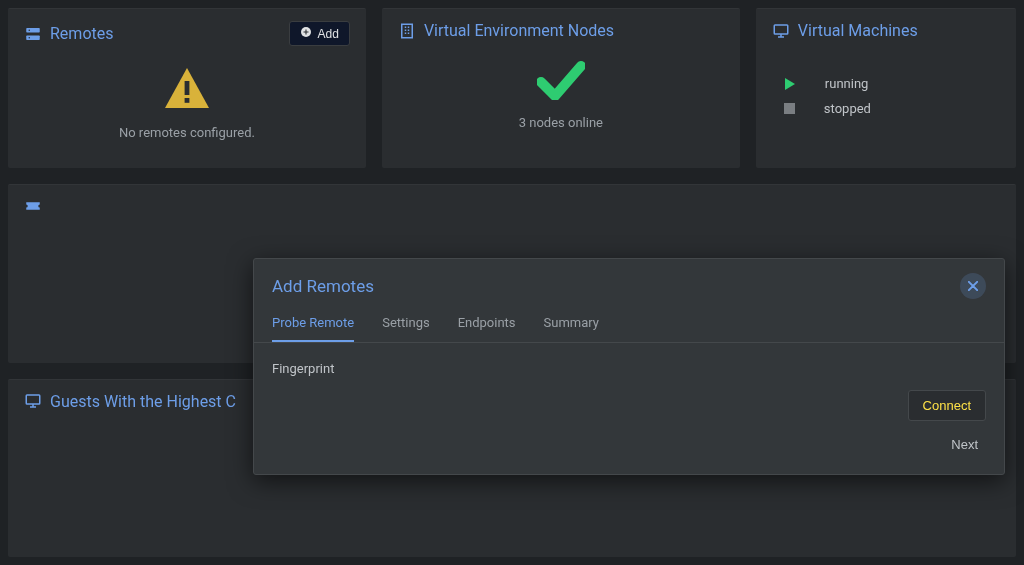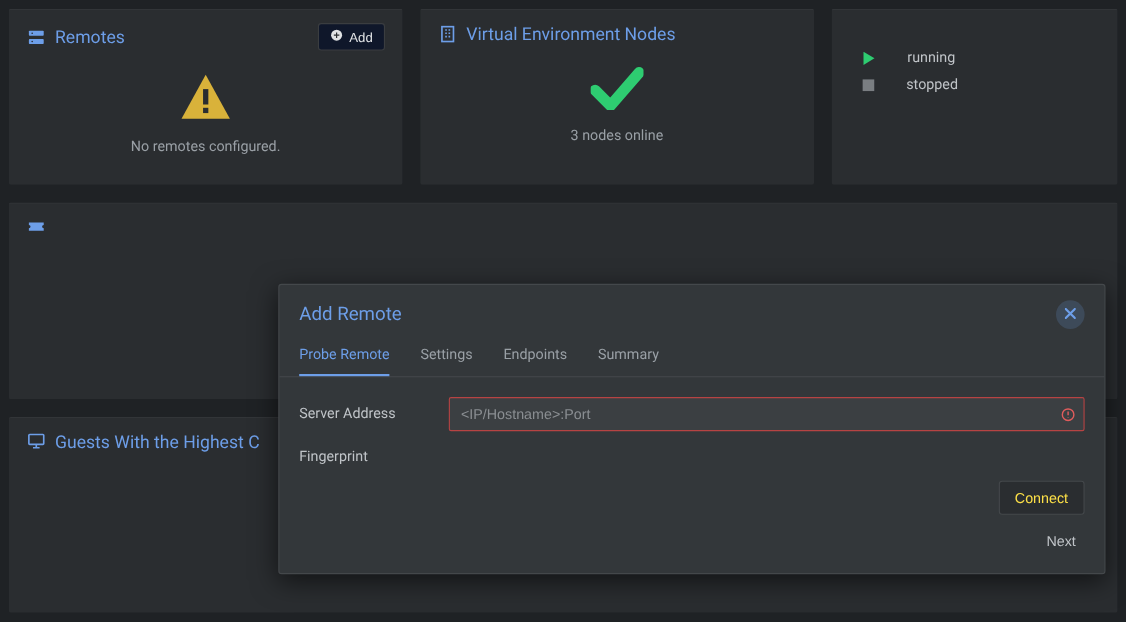--- a/index.html
+++ b/index.html
@@ -282,20 +282,31 @@
         <span class="check-icon">
           <svg viewBox="0 0 24 20">
               <path d="M2 11 L9 18 L22 3" fill="none" stroke="currentColor" stroke-width="5" stroke-linecap="round" stroke-linejoin="round"></path>
             </svg>
         </span>
         <span class="muted-text">3 nodes online</span>
       </div>
     </div>
 
     <div class="card" style="flex:0.7">
+      <div class="card-header">
+        <div class="card-title-wrap">
+          <span class="card-icon">
+            <svg viewBox="0 0 24 24" fill="none" stroke="currentColor" stroke-width="2">
+                <rect x="3" y="4" width="18" height="12" rx="1"></rect>
+                <path d="M8 20h8M12 16v4"></path>
+              </svg>
+          </span>
+          <span class="card-title">Virtual Machines</span>
+        </div>
+      </div>
       <div class="vm-list">
         <div class="vm-item">
           <span class="vm-play">
             <svg viewBox="0 0 12 12">
                 <path d="M1 0 L11 6 L1 12 Z" fill="currentColor"></path>
               </svg>
           </span>
           <span>running</span>
         </div>
         <div class="vm-item">
@@ -334,49 +345,37 @@
         </span>
         <span class="card-title">Guests With the Highest C</span>
       </div>
     </div>
   </div>
 
 </div>
 
 <div class="modal">
   <div class="modal-header">
-    <span class="modal-title">Add Remote</span>
+    <span class="modal-title">Add Remotes</span>
     <span class="modal-close">
       <span>
         <svg viewBox="0 0 12 12">
             <path d="M1 1 L11 11 M11 1 L1 11" stroke="currentColor" stroke-width="2.4" stroke-linecap="round"></path>
           </svg>
       </span>
     </span>
   </div>
   <div class="modal-tabs">
     <div class="tab active">Probe Remote</div>
     <div class="tab">Settings</div>
     <div class="tab">Endpoints</div>
     <div class="tab">Summary</div>
   </div>
   <div class="modal-body">
     <div class="form-row">
-      <div class="form-label">Server Address</div>
-      <div class="form-input-wrap">
-        <input class="form-input invalid" type="text" placeholder="&lt;IP/Hostname&gt;:Port" style="">
-        <span class="input-err-icon">
-          <svg viewBox="0 0 24 24" fill="none" stroke="currentColor" stroke-width="2.2">
-              <circle cx="12" cy="12" r="9"></circle>
-              <path d="M12 7v6M12 16.5v0.5"></path>
-            </svg>
-        </span>
-      </div>
-    </div>
-    <div class="form-row">
       <div class="form-label">Fingerprint</div>
     </div>
   </div>
   <div class="modal-footer">
     <button class="btn">Connect</button>
     <button class="btn-plain">Next</button>
   </div>
 </div>
 
 </body></html>

